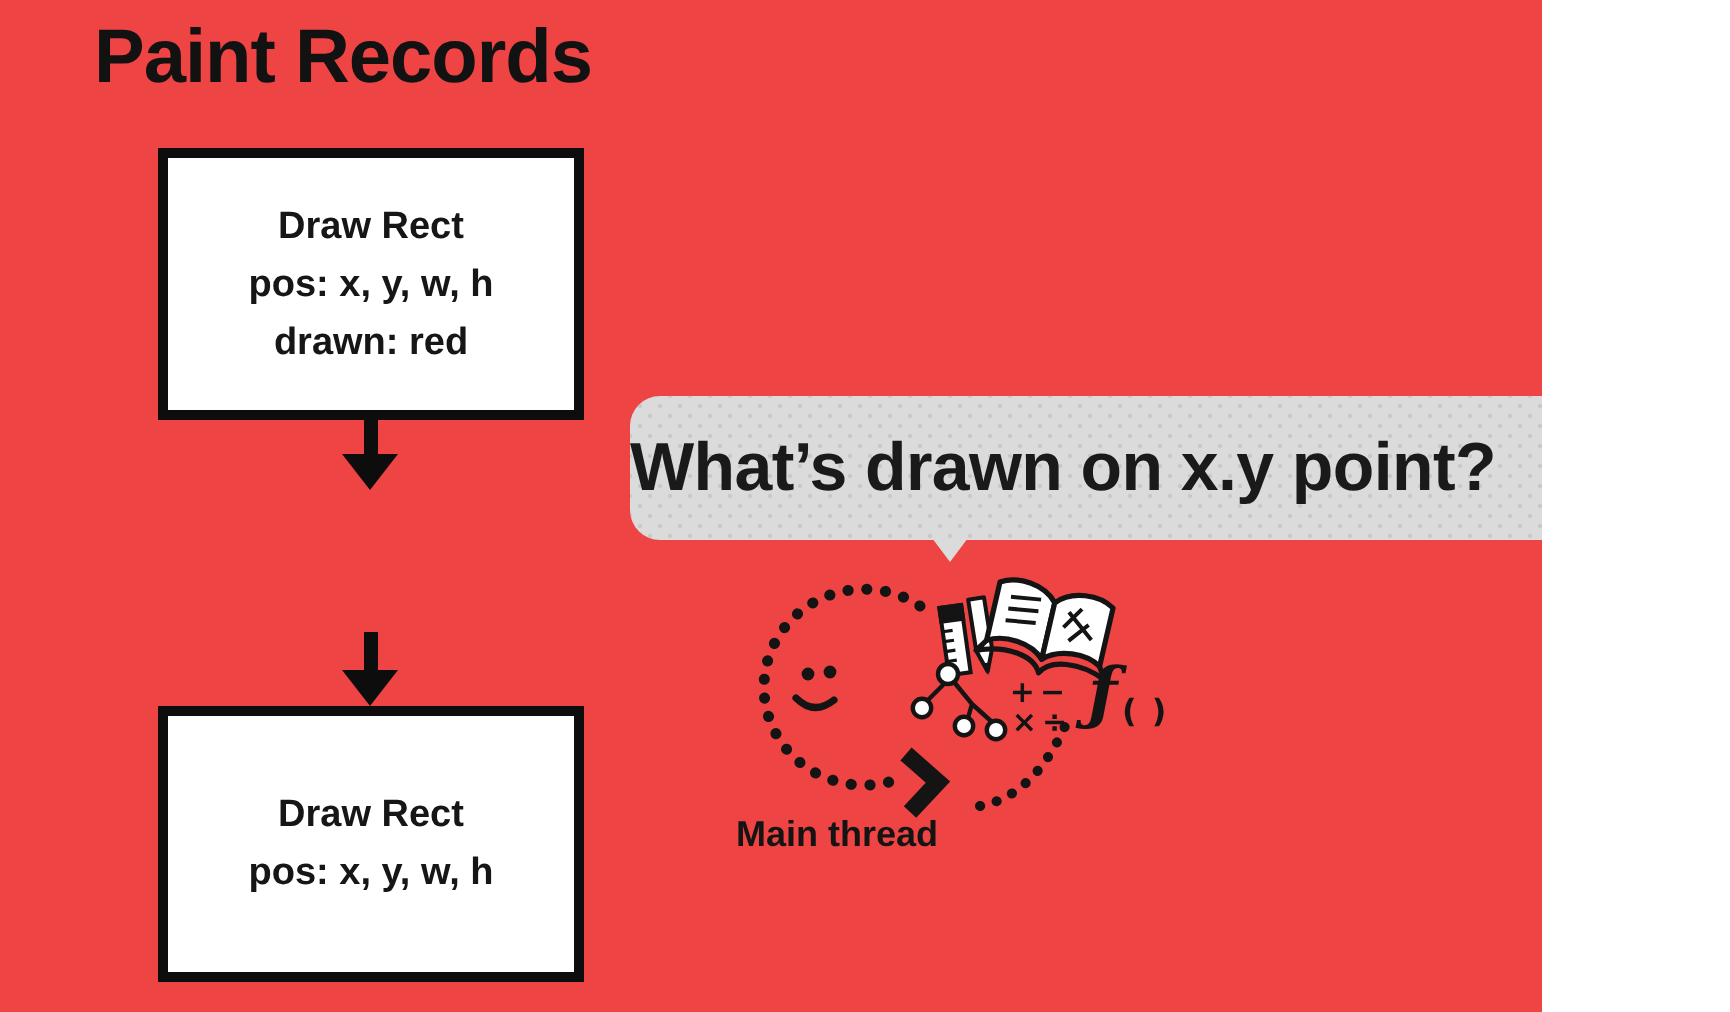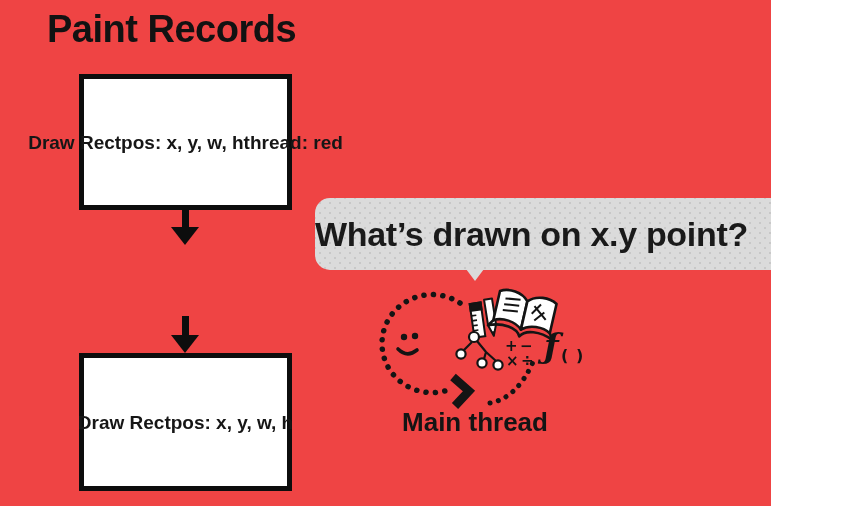--- a/index.html
+++ b/index.html
@@ -7,21 +7,21 @@
     position:relative; width:771px; height:506px; overflow:hidden;
     background:#ef4444; font-family:"Liberation Sans", sans-serif; color:#141414;
   }
   .title {
     position:absolute; left:47px; top:7px;
     font-size:38px; font-weight:700; letter-spacing:-0.5px; line-height:44px; color:#121212;
   }
   .box {
     position:absolute; left:79px; width:213px; box-sizing:border-box;
     border:5px solid #0d0d0d; background:#ffffff;
-    display:flex; flex-direction:row; align-items:center; justify-content:center;
+    display:flex; flex-direction:column; align-items:center; justify-content:center;
   }
   .box-line { font-size:19px; font-weight:700; line-height:29px; color:#161616; white-space:pre; }
   .box1 { top:74px; height:136px; }
   .box2 { top:245px; height:73px; }
   .box3 { top:353px; height:138px; }
   .arrow-stem { position:absolute; left:182px; width:7px; background:#0d0d0d; }
   .stem1 { top:208px; height:20px; }
   .stem2 { top:316px; height:20px; }
   .arrow-head {
     position:absolute; left:171px; width:0; height:0;
@@ -42,35 +42,35 @@
     display:flex; align-items:center; 
   }
   .bubble-text { font-size:34px; font-weight:700; letter-spacing:-0.3px; color:#1a1a1a; }
   .bubble-pointer {
     position:absolute; left:466px; top:269px; width:0; height:0;
     border-left:9px solid transparent; border-right:9px solid transparent;
     border-top:12px solid #dbdbdb;
   }
   .doodle-svg { position:absolute; left:368px; top:286px; width:220px; height:125px; }
   .main-thread-label {
-    position:absolute; left:368px; top:407px; width:214px; text-align:center;
-    font-size:26px; font-weight:700; color:#141414;
+    position:absolute; left:368px; top:407px; width:214px; text-align:left;
+    font-size:18px; font-weight:700; color:#141414;
   }
 </style>
 </head>
 <body>
 
 <div class="slide">
 
   <div class="title">Paint Records</div>
 
   <div class="box box1">
     <div class="box-line">Draw Rect</div>
     <div class="box-line">pos: x, y, w, h</div>
-    <div class="box-line">thread: red</div>
+    <div class="box-line">drawn: red</div>
   </div>
 
   <div class="arrow-stem stem1"></div>
   <div class="arrow-head head1"></div>
 
 
   <div class="arrow-stem stem2"></div>
   <div class="arrow-head head2"></div>
 
   <div class="box box3">

